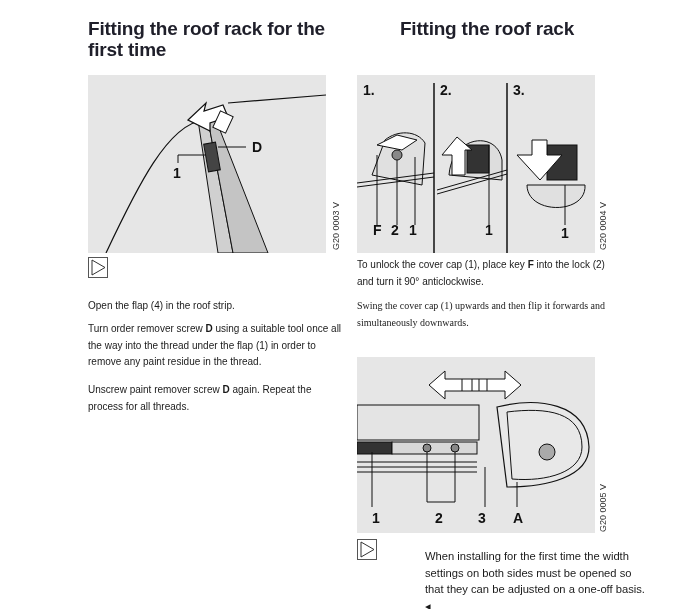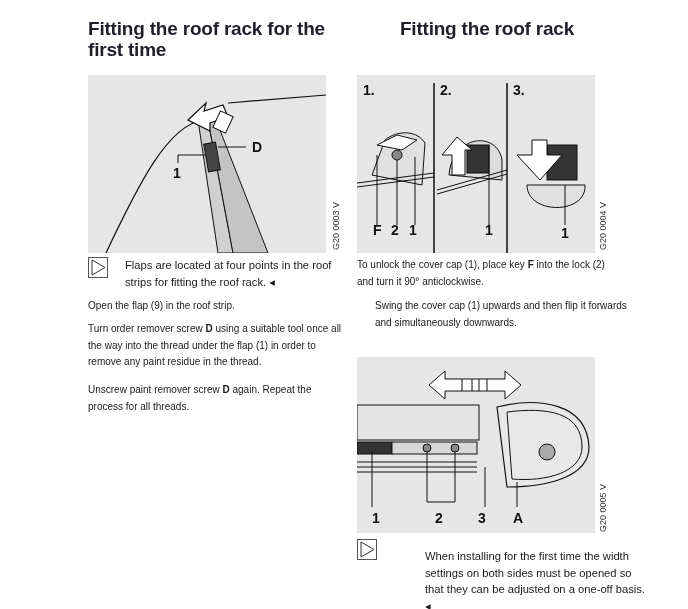--- a/index.html
+++ b/index.html
@@ -36,24 +36,23 @@
   </svg>
 </div>
 <div class="code" style="left:331px; top:250px;">G20 0003 V</div>
 
 <div class="note" style="left:88px; top:257px; width:260px; height:36px;">
   <div class="tri">
     <svg width="18" height="19" style="position:absolute;left:0;top:0;">
         <polygon points="3,2 16,9.5 3,17" fill="none" stroke="#333" stroke-width="1"></polygon>
       </svg>
   </div>
-  <div class="txt" style="left:37px; top:0; width:222px;"><span>Flaps are located at four points in the roof strips for fitting the roof rack.</span> <span>◂</span></div>
 </div>
 
-<div class="p" style="left:88px; top:298px; width:260px;">Open the flap (9) in the roof strip.</div>
+<div class="p" style="left:88px; top:298px; width:260px;">Open the flap (4) in the roof strip.</div>
 <div class="p" style="left:88px; top:321px; width:260px;"><span>Turn order remover screw </span><b>D</b><span> using a suitable tool once all the way into the thread under the flap (1) in order to remove any paint residue in the thread.</span></div>
 <div class="p" style="left:88px; top:382px; width:260px;"><span>Unscrew paint remover screw </span><b>D</b><span> again. Repeat the process for all threads.</span></div>
 
 <div class="h" style="left:357px; top:18px; width:260px;text-align:center;">Fitting the roof rack</div>
 
 <div class="fig" style="left:357px; top:75px; width:238px; height:178px;">
   <svg width="238" height="178">
     <line x1="77" y1="8" x2="77" y2="178" stroke="#111" stroke-width="1.5"></line>
     <line x1="150" y1="8" x2="150" y2="178" stroke="#111" stroke-width="1.5"></line>
     <text x="6" y="20" class="lbl">1.</text>
@@ -81,21 +80,21 @@
     <text x="16" y="160" class="lbl">F</text>
     <text x="34" y="160" class="lbl">2</text>
     <text x="52" y="160" class="lbl">1</text>
     <text x="128" y="160" class="lbl">1</text>
     <text x="204" y="163" class="lbl">1</text>
   </svg>
 </div>
 <div class="code" style="left:598px; top:250px;">G20 0004 V</div>
 
 <div class="p" style="left:357px; top:257px; width:265px;"><span>To unlock the cover cap (1), place key </span><b>F</b><span> into the lock (2) and turn it 90° anticlockwise.</span></div>
-<div class="p" style="left:375px; top:298px; width:265px;"><span>Swing the cover cap (1) upwards and then flip it forwards and simultaneously downwards.</span></div>
+<div class="p" style="left:357px; top:298px; width:265px;font-family:Liberation Serif, serif;"><span>Swing the cover cap (1) upwards and then flip it forwards and simultaneously downwards.</span></div>
 
 <div class="fig" style="left:357px; top:357px; width:238px; height:176px;">
   <svg width="238" height="176">
     <polygon points="72,28 88,14 88,22 148,22 148,14 164,28 148,42 148,34 88,34 88,42" fill="#fff" stroke="#111"></polygon>
     <line x1="105" y1="22" x2="105" y2="34" stroke="#111"></line>
       <line x1="115" y1="22" x2="115" y2="34" stroke="#111"></line>
     <line x1="122" y1="22" x2="122" y2="34" stroke="#111"></line>
       <line x1="130" y1="22" x2="130" y2="34" stroke="#111"></line>
     <rect x="0" y="48" width="122" height="35" fill="#e4e4e4" stroke="#111"></rect>
     <rect x="0" y="85" width="35" height="12" fill="#333" stroke="#111"></rect>

